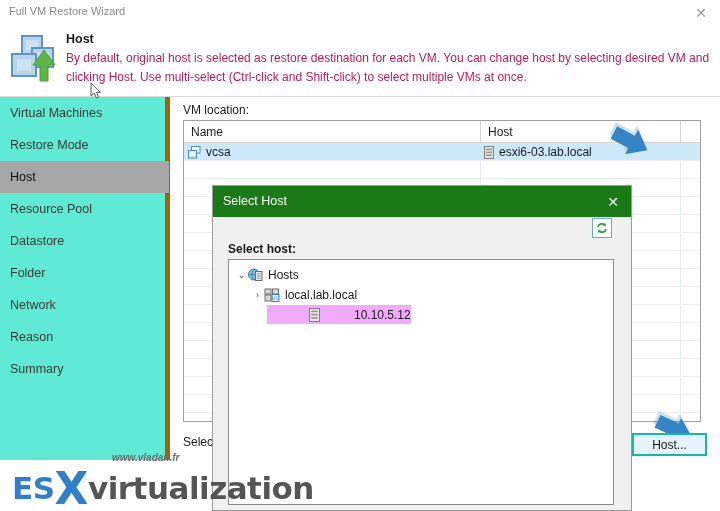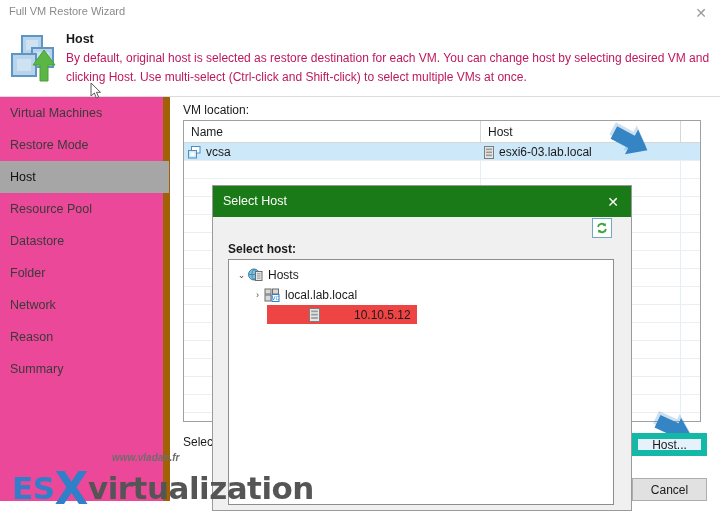--- a/index.html
+++ b/index.html
@@ -93,23 +93,23 @@
     position: absolute;
     left: 90px; top: 82px;
     width: 12px; height: 18px;
     z-index: 60;
   }
 
   
   .sidebar {
     position: absolute;
     left: 0; top: 97px;
-    width: 170px; height: 404px;
-    background: #ec4899;
-    border-right: 7px solid #a16207;
+    width: 170px; height: 363px;
+    background: #5eead4;
+    border-right: 5px solid #a16207;
     box-sizing: border-box;
   }
   .side-item {
     position: absolute;
     left: 0;
     width: 169px;
     height: 32px;
     display: flex;
     align-items: center;
     padding-left: 10px;
@@ -293,22 +293,21 @@
   .tree-node {
     position: absolute;
     height: 19px;
     display: flex;
     align-items: center;
     font-size: 12px;
     color: #1a1a1a;
     white-space: nowrap;
   }
   .tree-node.sel {
-    background: #ef4444;
-    padding-right: 6px;
+    background: #f0abfc;
     gap: 29px;
   }
   .chev {
     width: 13px;
     display: inline-flex;
     align-items: center;
     justify-content: center;
     color: #4a4a4a;
     font-size: 9px;
     flex: 0 0 13px;
@@ -324,21 +323,21 @@
     justify-content: center;
     font-size: 12px;
     color: #1a1a1a;
     background: #e1e1e1;
     border: 1px solid #adadad;
     box-sizing: border-box;
     cursor: default;
   }
   .btn.primary {
     background: #e5f1fb;
-    border: 6px solid #14b8a6;
+    border: 2px solid #14b8a6;
   }
   .btn-host { right: 13px; top: 433px; z-index: 55; }
   .btn-cancel { right: 13px; top: 478px; z-index: 55; }
 
   
   .watermark {
     position: absolute;
     left: 12px; top: 455px;
     z-index: 70;
     pointer-events: none;
@@ -494,21 +493,20 @@
   <div class="anno" style="left:604px; top:120px;">
     <svg width="48" height="42" viewBox="0 0 48 42">
       <g transform="rotate(208 24 20)">
         <path d="M2 20 L20 6 L20 13 L40 13 L40 27 L20 27 L20 34 Z" fill="#3585c4" opacity="0.25" transform="translate(3,3)"></path>
         <path d="M2 20 L20 6 L20 13 L40 13 L40 27 L20 27 L20 34 Z" fill="#3585c4"></path>
       </g>
     </svg>
   </div>
 
   <div class="btn primary btn-host">Host...</div>
-  <div class="btn btn-cancel">Cancel</div>
 
   <div class="anno" style="left:648px; top:408px;">
     <svg width="48" height="40" viewBox="0 0 48 40">
       <g transform="rotate(205 24 20)">
         <path d="M2 20 L20 7 L20 13 L40 13 L40 27 L20 27 L20 33 Z" fill="#3585c4" opacity="0.25" transform="translate(3,3)"></path>
         <path d="M2 20 L20 7 L20 13 L40 13 L40 27 L20 27 L20 33 Z" fill="#3585c4"></path>
       </g>
     </svg>
   </div>
 

